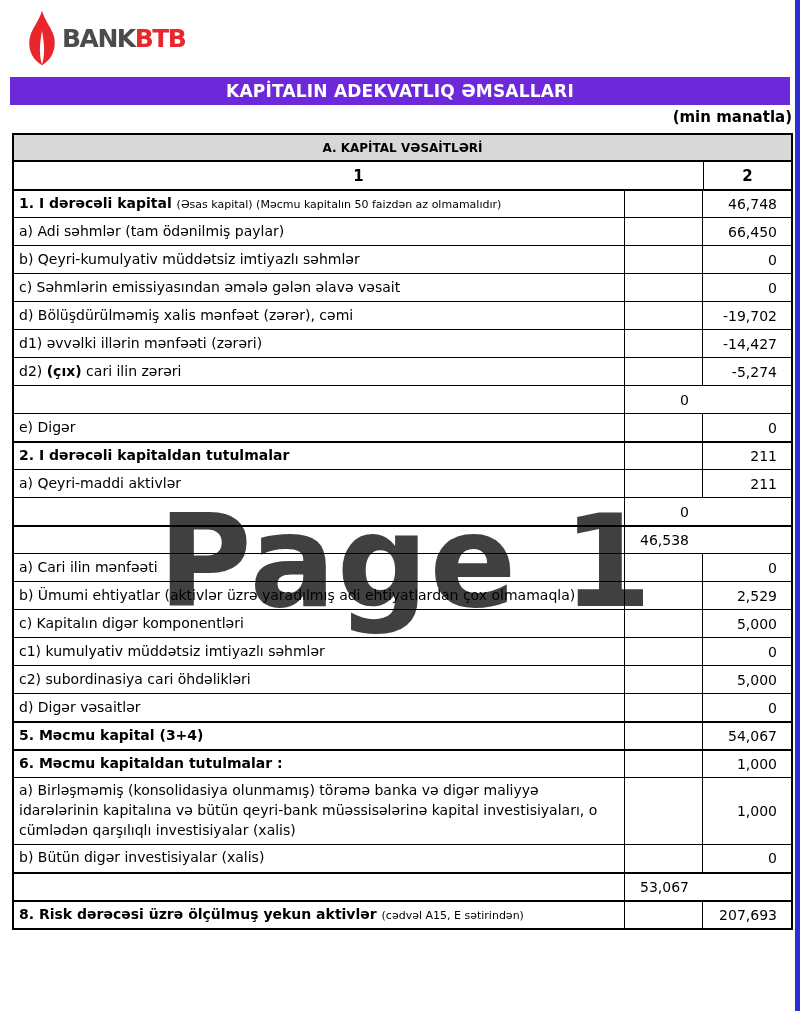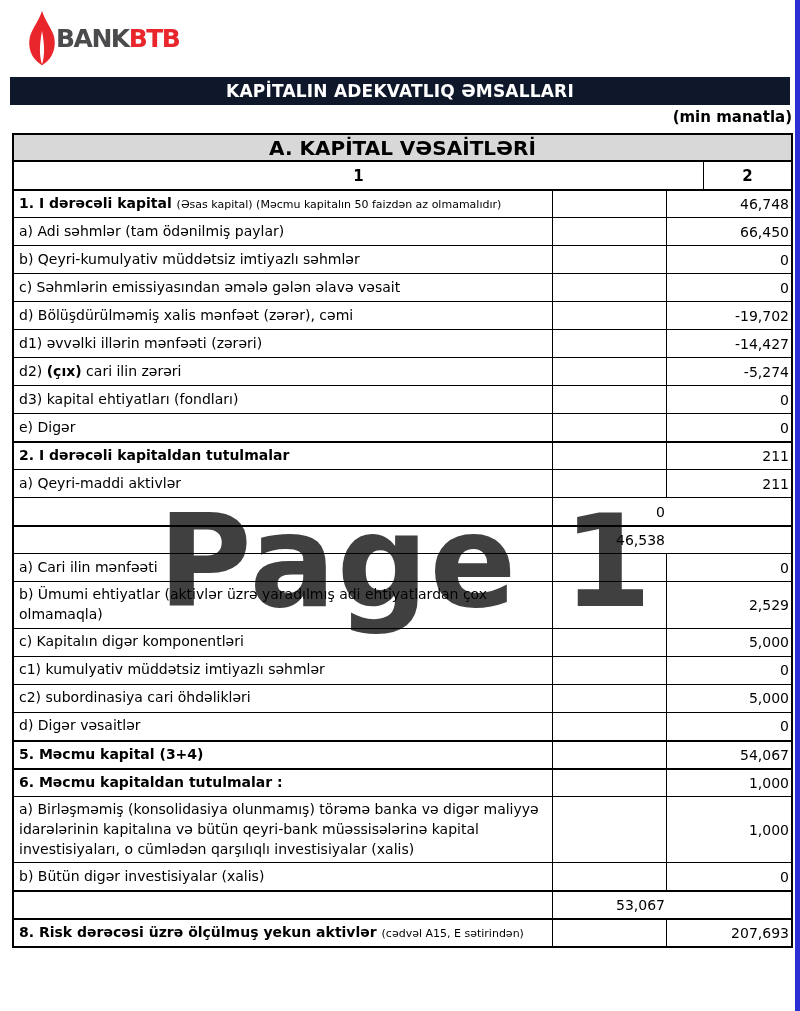--- a/index.html
+++ b/index.html
@@ -3,62 +3,62 @@
 <meta charset="utf-8">
 <style>
   html,body{margin:0;padding:0;}
   body{
     width:800px;height:1011px;position:relative;background:#fff;
     font-family:"DejaVu Sans","Liberation Sans",sans-serif;color:#000;overflow:hidden;
   }
   
   .blue-strip{position:absolute;top:0;right:0;width:5px;height:1011px;background:#2b2fd4;}
   
-  .logo{position:absolute;left:28px;top:8px;height:60px;display:flex;align-items:center;}
+  .logo{position:absolute;left:28px;top:8px;height:60px;display:flex;align-items:center;gap:6px;}
   .logo svg{display:block;}
   .logo-text{font-size:25px;font-weight:bold;letter-spacing:-1.5px;line-height:1;}
   .logo-bank{color:#4b4b4d;}
   .logo-btb{color:#e8262b;}
   
   .banner{
-    position:absolute;left:10px;top:77px;width:780px;height:28px;background:#0f172a;
+    position:absolute;left:10px;top:77px;width:780px;height:28px;background:#6d28d9;
     color:#fff;font-weight:bold;font-size:17px;display:flex;align-items:center;justify-content:center;
     letter-spacing:.2px;
   }
   
   .unit{
     position:absolute;top:108px;right:8px;font-weight:bold;font-size:15px;
   }
   
   .tbl{
     position:absolute;left:12px;top:133px;width:781px;border:2px solid #000;box-sizing:border-box;
     background:#fff;
   }
   .gray-head{
     background:#d8d8d8;border-bottom:2px solid #000;height:27px;box-sizing:border-box;
-    display:flex;align-items:center;justify-content:center;font-weight:bold;font-size:20px;
+    display:flex;align-items:center;justify-content:center;font-weight:bold;font-size:12px;
   }
   .col-head{display:grid;grid-template-columns:1fr 88px;height:27px;box-sizing:border-box;}
   .col-head .ch{display:flex;align-items:center;justify-content:center;font-weight:bold;font-size:15px;}
   .col-head .ch2{border-left:1px solid #000;box-sizing:border-box;}
-  .row{display:grid;grid-template-columns:1fr 78px 88px;min-height:28px;box-sizing:border-box;gap:36px;}
+  .row{display:grid;grid-template-columns:1fr 78px 88px;min-height:28px;box-sizing:border-box;}
   .row.section{border-top:2px solid #000;}
   .row.sub{border-top:1px solid #000;}
   .c-label{
     border-right:1px solid #000;box-sizing:border-box;display:flex;align-items:center;
     padding:3px 4px 3px 5px;font-size:14px;line-height:1.42;
   }
   .row.sub .c-label{}
   .row.section .c-label{font-weight:bold;}
   .c-label .small{font-size:11px;font-weight:normal;}
   .c-label .b{font-weight:bold;}
   .c-mid{border-right:1px solid #000;box-sizing:border-box;}
   .c-val{
     display:flex;align-items:center;justify-content:flex-end;
-    padding-right:2px;font-size:14px;font-weight:normal;
+    padding-right:14px;font-size:14px;font-weight:normal;
   }
   
   .watermark{
     position:absolute;left:158px;top:498px;font-size:128px;line-height:1;
     color:#404040;mix-blend-mode:multiply;white-space:nowrap;letter-spacing:1px;
     pointer-events:none;
     font-weight:bold;
   }
 </style>
 </head>
@@ -132,23 +132,20 @@
         <div class="c-val">-14,427</div>
       </div>
       <div class="row sub">
         <div class="c-label">
           <span><span>d2) </span><span class="b">(çıx)</span><span> cari ilin zərəri</span></span>
         </div>
         <div class="c-mid"></div>
         <div class="c-val">-5,274</div>
       </div>
       <div class="row sub">
-        <div class="c-label">
-          <span><span>d3) kapital ehtiyatları (fondları)</span></span>
-        </div>
         <div class="c-mid"></div>
         <div class="c-val">0</div>
       </div>
       <div class="row sub">
         <div class="c-label">
           <span><span>e) Digər</span></span>
         </div>
         <div class="c-mid"></div>
         <div class="c-val">0</div>
       </div>

